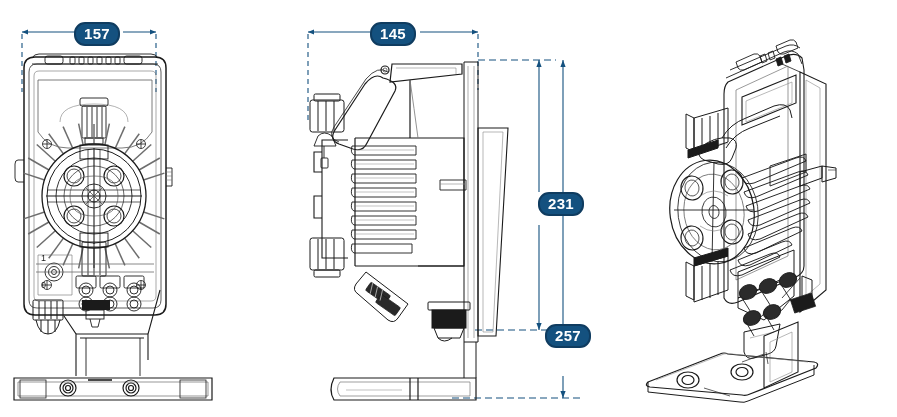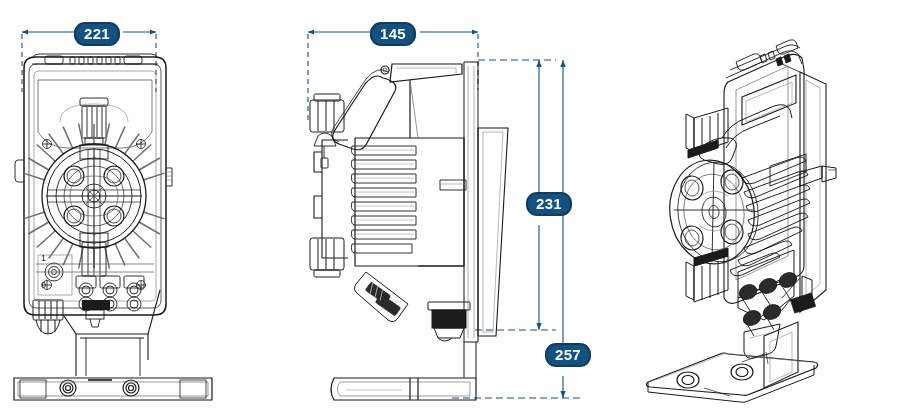--- a/index.html
+++ b/index.html
@@ -592,21 +592,21 @@
         <ellipse cx="688" cy="380" rx="6" ry="4.5"></ellipse>
         <ellipse cx="742" cy="372" rx="11" ry="8"></ellipse>
         <ellipse cx="742" cy="372" rx="6" ry="4.5"></ellipse>
         <path d="M742,362 l22,-8" stroke-width="0.7"></path>
         <path d="M704,388 l26,8" stroke-width="0.7"></path>
         <path d="M766,352 l2,12" stroke-width="0.7"></path>
       </g>
     </g>
   </svg>
 
-  <div class="dimbadge" style="left:74px;top:22px;">221</div>
+  <div class="dimbadge" style="left:74px;top:22px;">157</div>
 
   <div class="dimbadge" style="left:370px;top:22px;border-radius:11px;">145</div>
 
-  <div class="dimbadge" style="left:526px;top:192px;">231</div>
-
-  <div class="dimbadge" style="left:545px;top:343px;">257</div>
+  <div class="dimbadge" style="left:538px;top:192px;">231</div>
+
+  <div class="dimbadge" style="left:545px;top:324px;">257</div>
 
 </div>
 
 </body></html>

